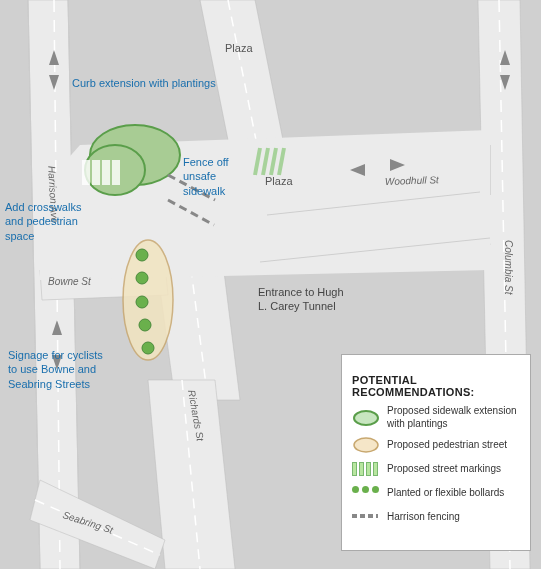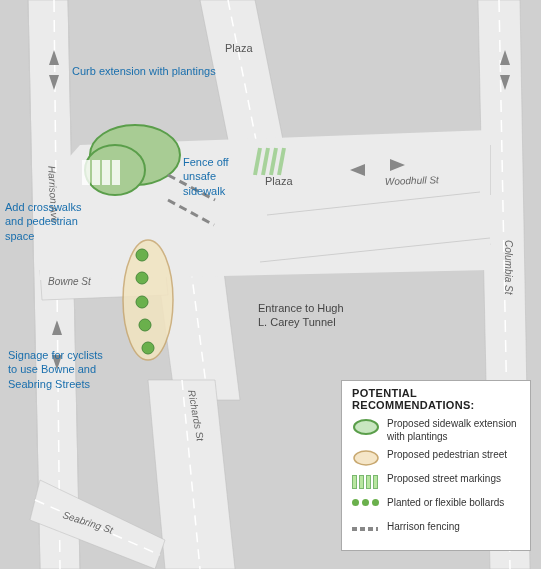--- a/index.html
+++ b/index.html
@@ -37,35 +37,35 @@
     }
 
     
     .legend {
       position: absolute;
       bottom: 18px;
       right: 10px;
       width: 190px;
       background: white;
       border: 1.5px solid #aaa;
-      padding: 6px 10px;
+      padding: 19px 10px;
       font-size: 10px;
     }
 
     .legend-title {
       font-weight: bold;
       font-size: 11px;
       color: #222;
       margin-bottom: 6px;
       letter-spacing: 0.3px;
     }
 
     .legend-item {
       display: flex;
-      align-items: flex-start;
+      align-items: center;
       margin-bottom: 5px;
       gap: 7px;
     }
 
     .legend-icon {
       flex-shrink: 0;
       width: 28px;
       height: 18px;
       margin-top: 1px;
     }
@@ -244,30 +244,30 @@
     <text x="155" y="430" font-size="10" fill="#666" font-style="italic" transform="rotate(80, 195, 430)" font-family="Arial">Richards St</text>
 
     <text x="60" y="530" font-size="10" fill="#666" font-style="italic" transform="rotate(18, 100, 530)" font-family="Arial">Seabring St</text>
 
     <text x="225" y="52" font-size="11" fill="#555" font-family="Arial">Plaza</text>
 
     <text x="265" y="185" font-size="11" fill="#555" font-family="Arial">Plaza</text>
 
   </svg>
 
-  <div class="map-label" style="left:72px; top:64px;">Curb extension
+  <div class="map-label" style="left:72px; top:76px;">Curb extension
 with plantings</div>
 
 
   <div class="map-label" style="left:183px; top:155px;">Fence off<br>unsafe<br>sidewalk</div>
 
   <div class="map-label" style="left:5px; top:200px;">Add crosswalks<br>and pedestrian<br>space</div>
 
 
-  <div class="map-label-black" style="left:258px; top:301px;">Entrance to Hugh<br>L. Carey Tunnel</div>
+  <div class="map-label-black" style="left:258px; top:285px;">Entrance to Hugh<br>L. Carey Tunnel</div>
 
   <div class="map-label" style="left:8px; top:348px;">Signage for cyclists<br>to use Bowne and<br>Seabring Streets</div>
 
   <div class="legend">
     <div class="legend-title">POTENTIAL RECOMMENDATIONS:</div>
 
     <div class="legend-item">
       <div class="legend-icon">
         <svg width="28" height="18" viewBox="0 0 28 18">
           <ellipse cx="14" cy="9" rx="12" ry="7" fill="#c8e6c0" stroke="#5a9e4a" stroke-width="2"></ellipse>

